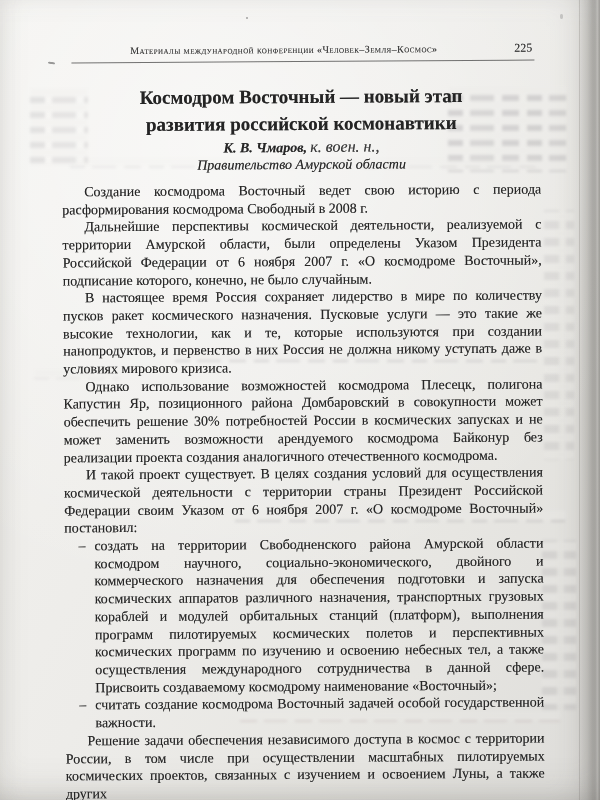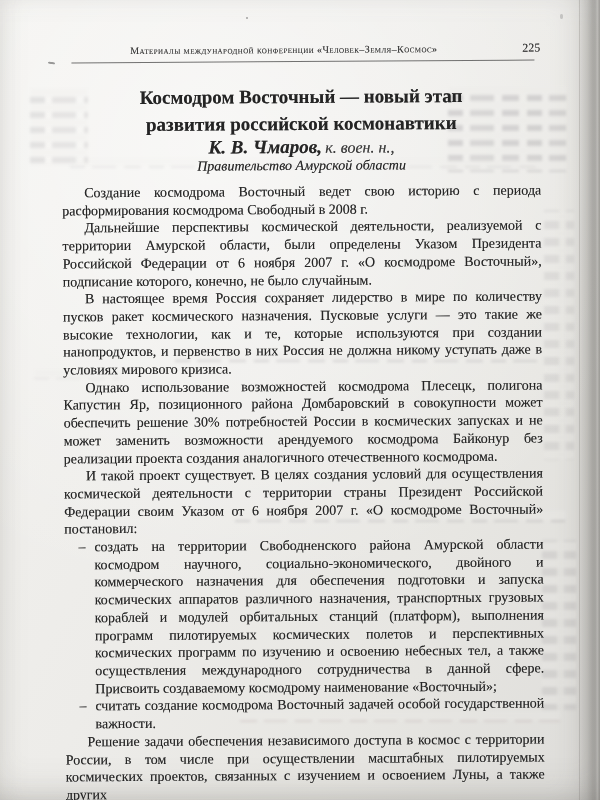--- a/index.html
+++ b/index.html
@@ -84,36 +84,36 @@
   .running-header {
     display: flex; align-items: baseline;
     color: #3a3a3a;
   }
   .running-title {
     flex: 1; text-align: center;
     font-size: 10px; letter-spacing: 0.4px;
     font-variant: small-caps;
     white-space: nowrap;
   }
-  .page-number { width: 34px; text-align: right; font-size: 12px; color: #333; }
+  .page-number { width: 34px; text-align: center; font-size: 12px; color: #333; }
   .header-rule {
     height: 0; border-bottom: 1px solid rgba(70,70,70,0.75);
     margin: 4px 6px 0 10px;
   }
 
   .title {
     margin: 21px 0 0 0;
     text-align: center;
     font-size: 19px; font-weight: bold; line-height: 27px;
     color: #242424;
   }
   .title-line { display: block; }
 
   .byline { margin-top: 2px; text-align: center; font-size: 13px; line-height: 15px; }
-  .author-name { font-weight: bold; font-style: italic; font-size: 19px; }
+  .author-name { font-weight: bold; font-style: italic; font-size: 14px; }
   .author-degree { font-style: italic; font-size: 16px; color: #3c3c3c; }
   .affiliation { text-align: center; font-style: italic; font-size: 14px; line-height: 18px; margin-top: 1px; }
 
   .body { margin-top: 8px; font-size: 14px; line-height: 17.7px; text-align: justify; }
   .body p { margin: 0; text-indent: 22px; }
 
   .decree-list { }
   .list-item { position: relative; padding-left: 30px; text-align: justify; }
   .list-marker { position: absolute; left: 14px; top: 0; }
 </style>

